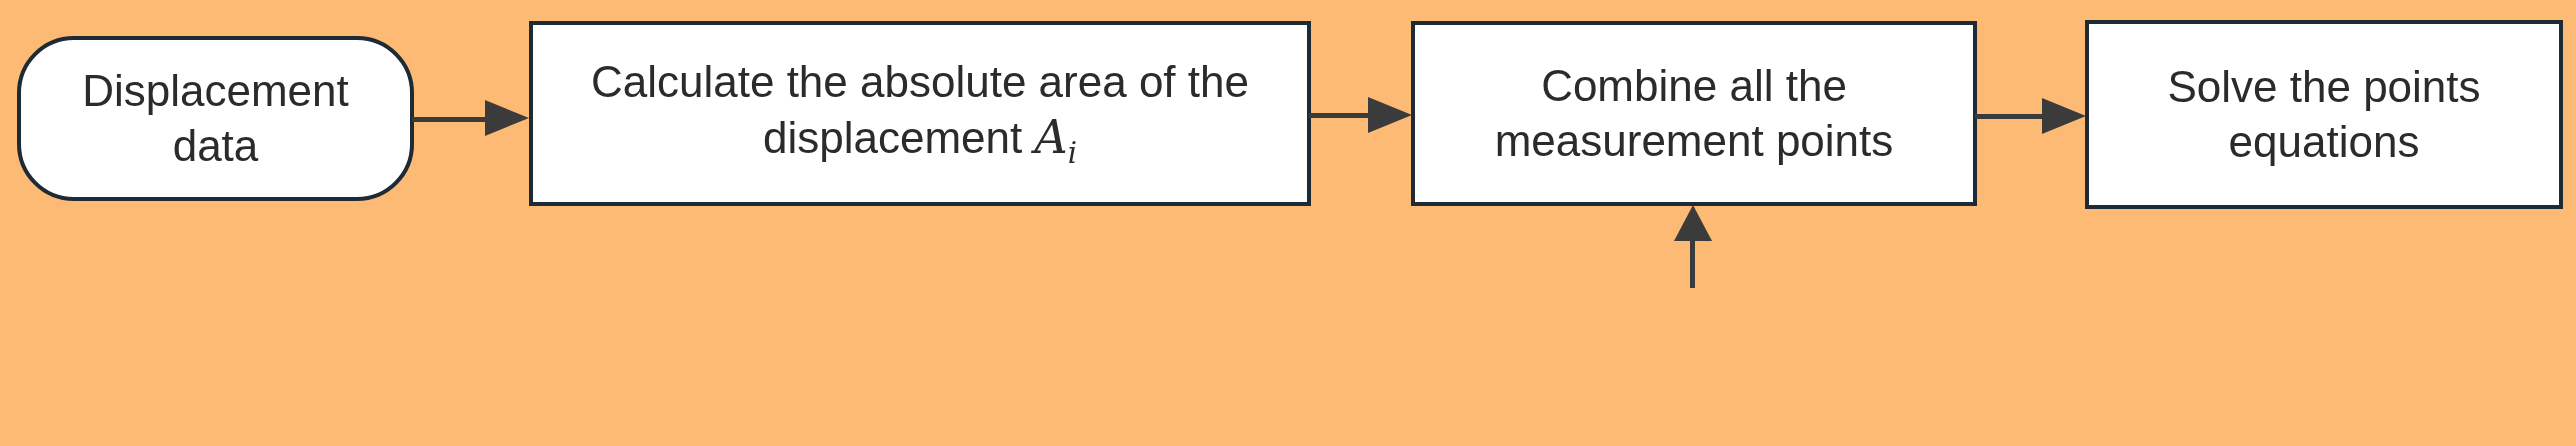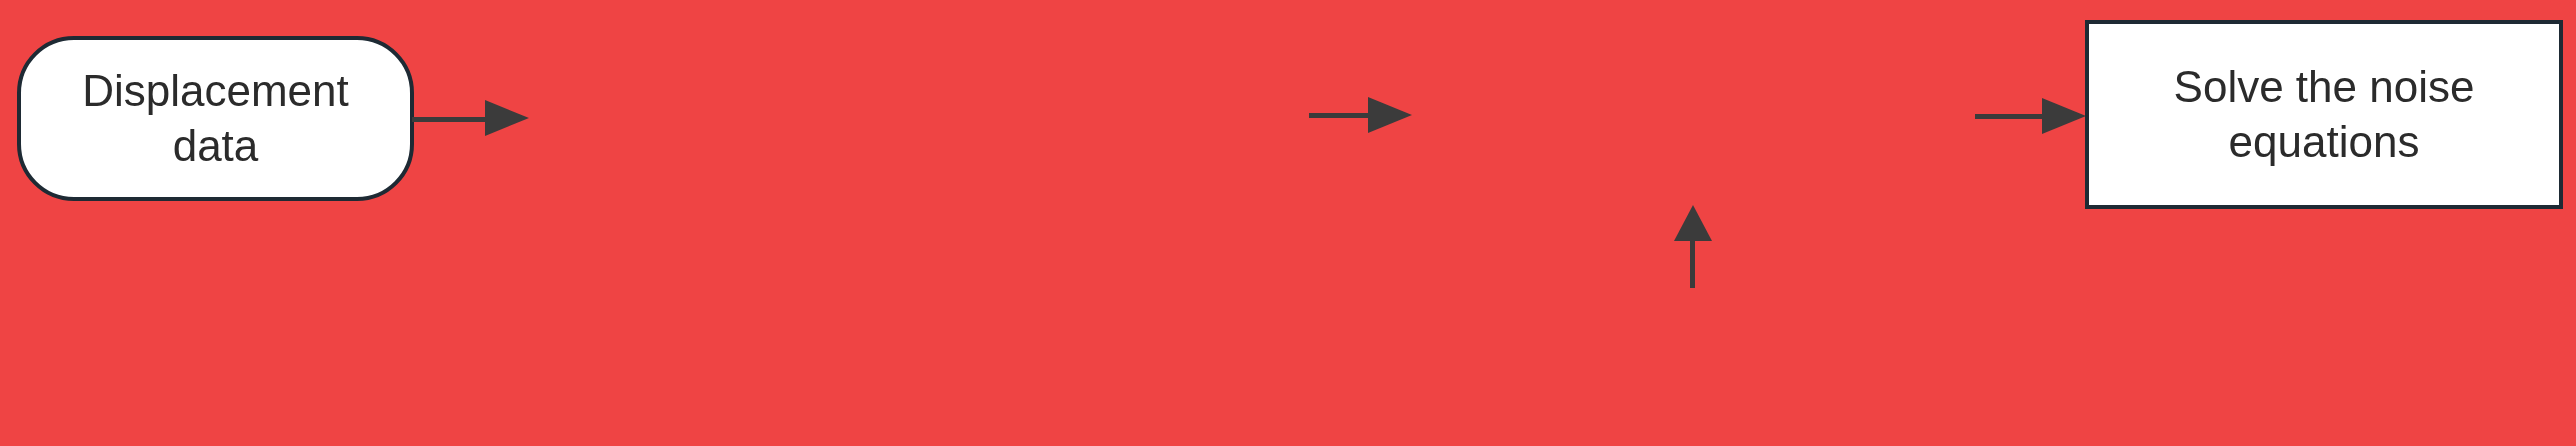--- a/index.html
+++ b/index.html
@@ -4,21 +4,21 @@
 <style>
   html, body {
     margin: 0;
     padding: 0;
     background: #ffffff;
   }
   #canvas {
     position: relative;
     width: 2576px;
     height: 447px;
-    background: #ef4444;
+    background: #fdba74;
     overflow: hidden;
     font-family: "Liberation Sans", "DejaVu Sans", sans-serif;
     color: #2b2b2b;
   }
   .node {
     position: absolute;
     box-sizing: border-box;
     background: #ffffff;
     border: 4.8px solid #1e2a34;
     display: flex;
@@ -85,30 +85,39 @@
 
 <div id="canvas">
 
   <div class="node stadium" id="node-displacement-data">
     <span class="label">Displacement data</span>
   </div>
 
   <div class="edge-line h" id="edge1-line"></div>
   <div class="arrowhead right" id="edge1-head"></div>
 
+  <div class="node" id="node-calculate-area">
+    <span>
+      <span class="label">Calculate the absolute area of the displacement</span>
+      <span class="math-var">A</span><sub class="math-sub">i</sub>
+    </span>
+  </div>
 
   <div class="edge-line h" id="edge2-line"></div>
   <div class="arrowhead right" id="edge2-head"></div>
 
+  <div class="node" id="node-combine-points">
+    <span class="label">Combine all the measurement points</span>
+  </div>
 
   <div class="edge-line h" id="edge3-line"></div>
   <div class="arrowhead right" id="edge3-head"></div>
 
   <div class="node" id="node-solve-equations">
-    <span class="label">Solve the noise equations</span>
+    <span class="label">Solve the points equations</span>
   </div>
 
   <div class="arrowhead up" id="edge4-head"></div>
   <div class="edge-line v" id="edge4-line"></div>
 
 
 </div>
 
 
 </body></html>

